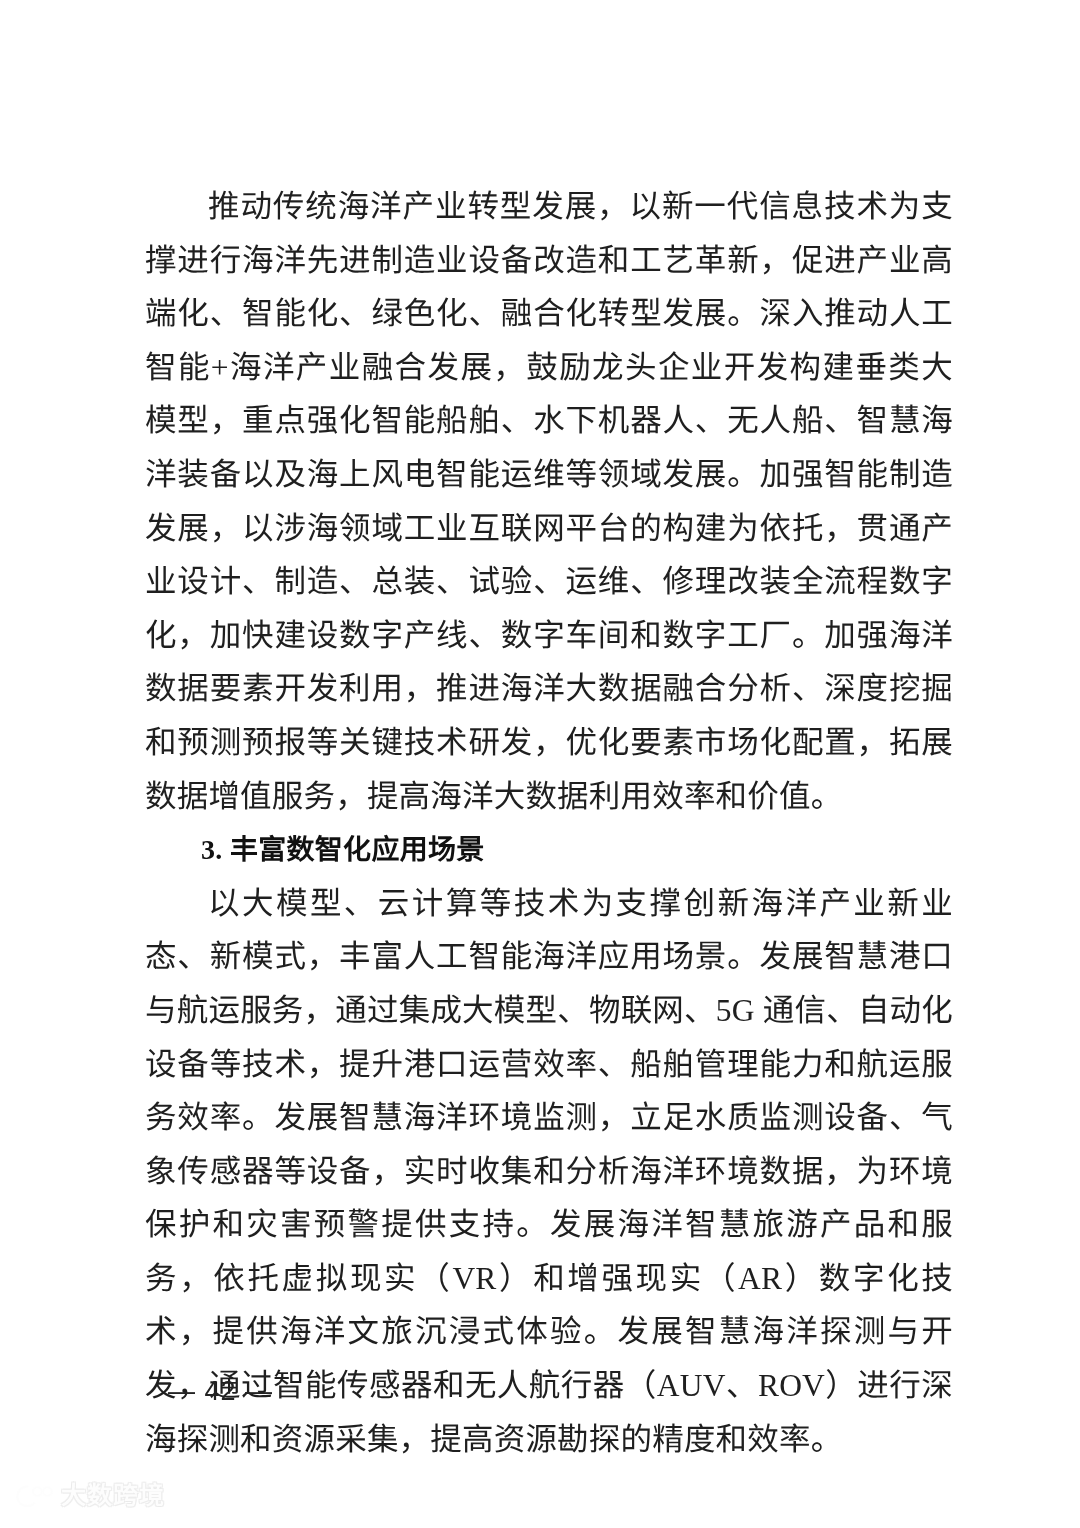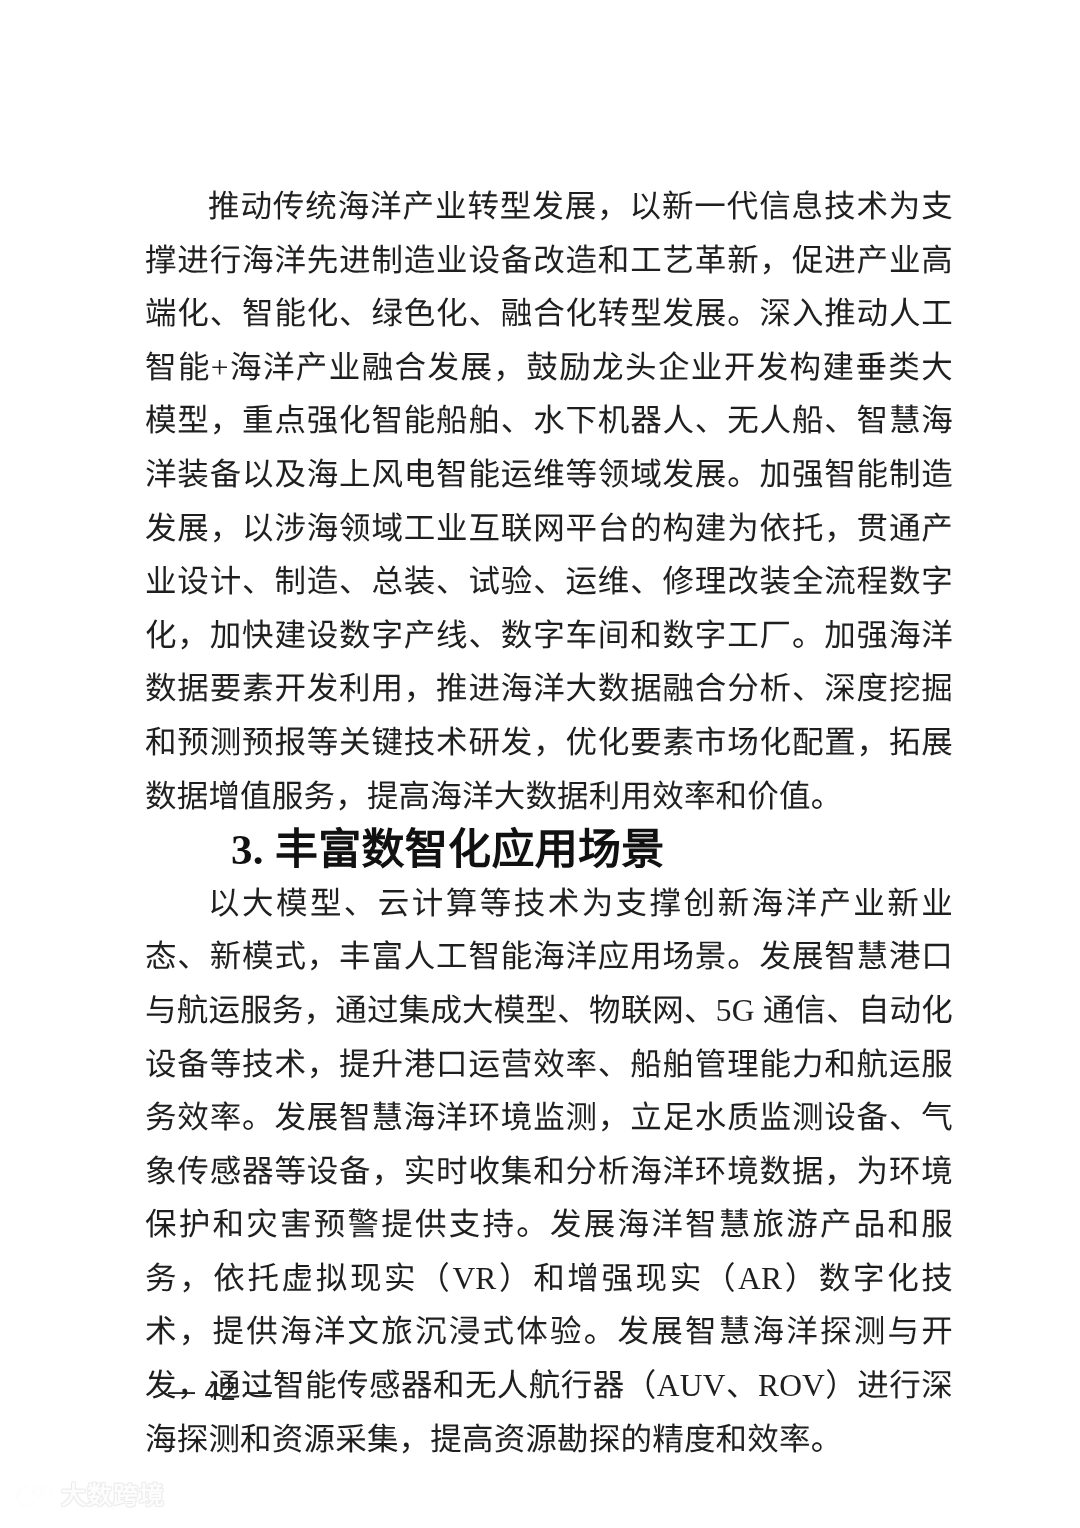--- a/index.html
+++ b/index.html
@@ -33,21 +33,21 @@
     text-align-last: left;
     text-justify: inter-ideograph;
     margin: 0;
     letter-spacing: 0.2px;
     color: #1f1f1f;
     font-family: "Liberation Serif", "DejaVu Serif", serif;
     text-indent: 2em;
     word-break: break-all;
   }
   .heading {
-    font-size: 43px;
+    font-size: 28px;
     line-height: 53.6px;
     font-weight: bold;
     margin: 0;
     text-indent: 2em;
     color: #111111;
     letter-spacing: 0.3px;
     font-family: "Liberation Serif", "DejaVu Serif", serif;
   }
   .page-number {
     position: absolute;

